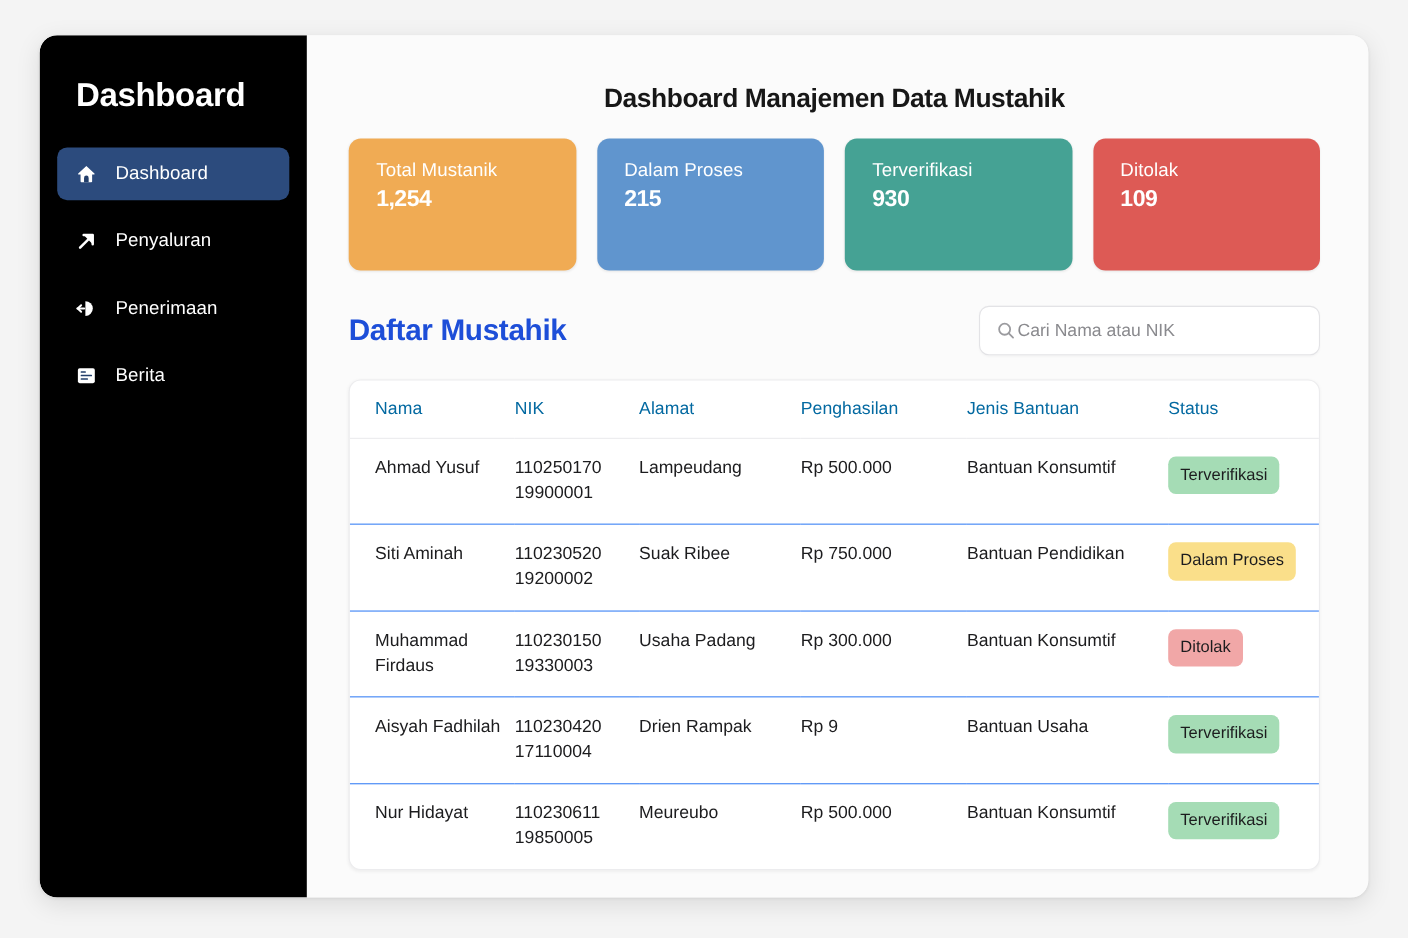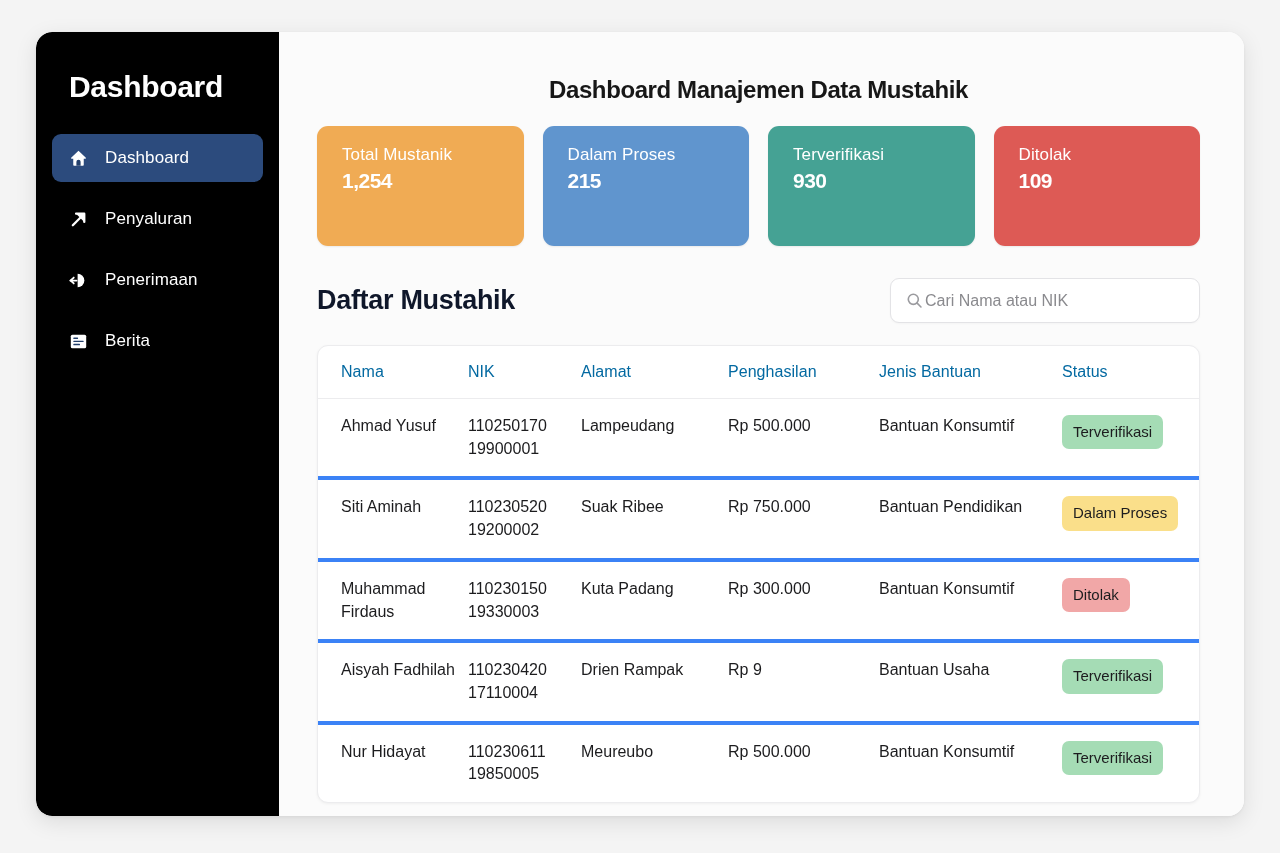--- a/index.html
+++ b/index.html
@@ -132,21 +132,21 @@
   .list-header {
     display: flex;
     align-items: center;
     justify-content: space-between;
     margin-bottom: 22px;
   }
 
   .section-title {
     font-size: 27px;
     font-weight: bold;
-    color: #0f172a;
+    color: #1d4ed8;
     letter-spacing: -0.3px;
   }
 
   .search-box {
     width: 310px;
     height: 45px;
     background: #ffffff;
     border: 1px solid #e3e3e6;
     border-radius: 9px;
     display: flex;
@@ -191,21 +191,21 @@
     border-bottom: 1px solid #ececee;
     letter-spacing: 0.05px;
   }
   .mustahik-table th:first-child,
   .mustahik-table td:first-child { padding-left: 23px; }
 
   .mustahik-table td {
     font-size: 16px;
     color: #1c1c1e;
     padding: 16px 8px 16px 0;
-    border-bottom: 4px solid #3b82f6;
+    border-bottom: 1px solid #3b82f6;
     vertical-align: top;
     line-height: 1.42;
   }
   .mustahik-table tr:last-child td { border-bottom: none; }
 
   .col-nama   { width: 150px; }
   .col-nik    { width: 113px; }
   .col-alamat { width: 147px; }
   .col-peng   { width: 151px; }
   .col-jenis  { width: 183px; }
@@ -346,21 +346,21 @@
               <td>Siti Aminah</td>
               <td class="nik-cell">110230520<br>19200002</td>
               <td>Suak Ribee</td>
               <td>Rp 750.000</td>
               <td>Bantuan Pendidikan</td>
               <td><span class="badge badge-process">Dalam Proses</span></td>
             </tr>
             <tr>
               <td>Muhammad Firdaus</td>
               <td class="nik-cell">110230150<br>19330003</td>
-              <td>Kuta Padang</td>
+              <td>Usaha Padang</td>
               <td>Rp 300.000</td>
               <td>Bantuan Konsumtif</td>
               <td><span class="badge badge-rejected">Ditolak</span></td>
             </tr>
             <tr>
               <td>Aisyah Fadhilah</td>
               <td class="nik-cell">110230420<br>17110004</td>
               <td>Drien Rampak</td>
               <td>Rp 9</td>
               <td>Bantuan Usaha</td>

